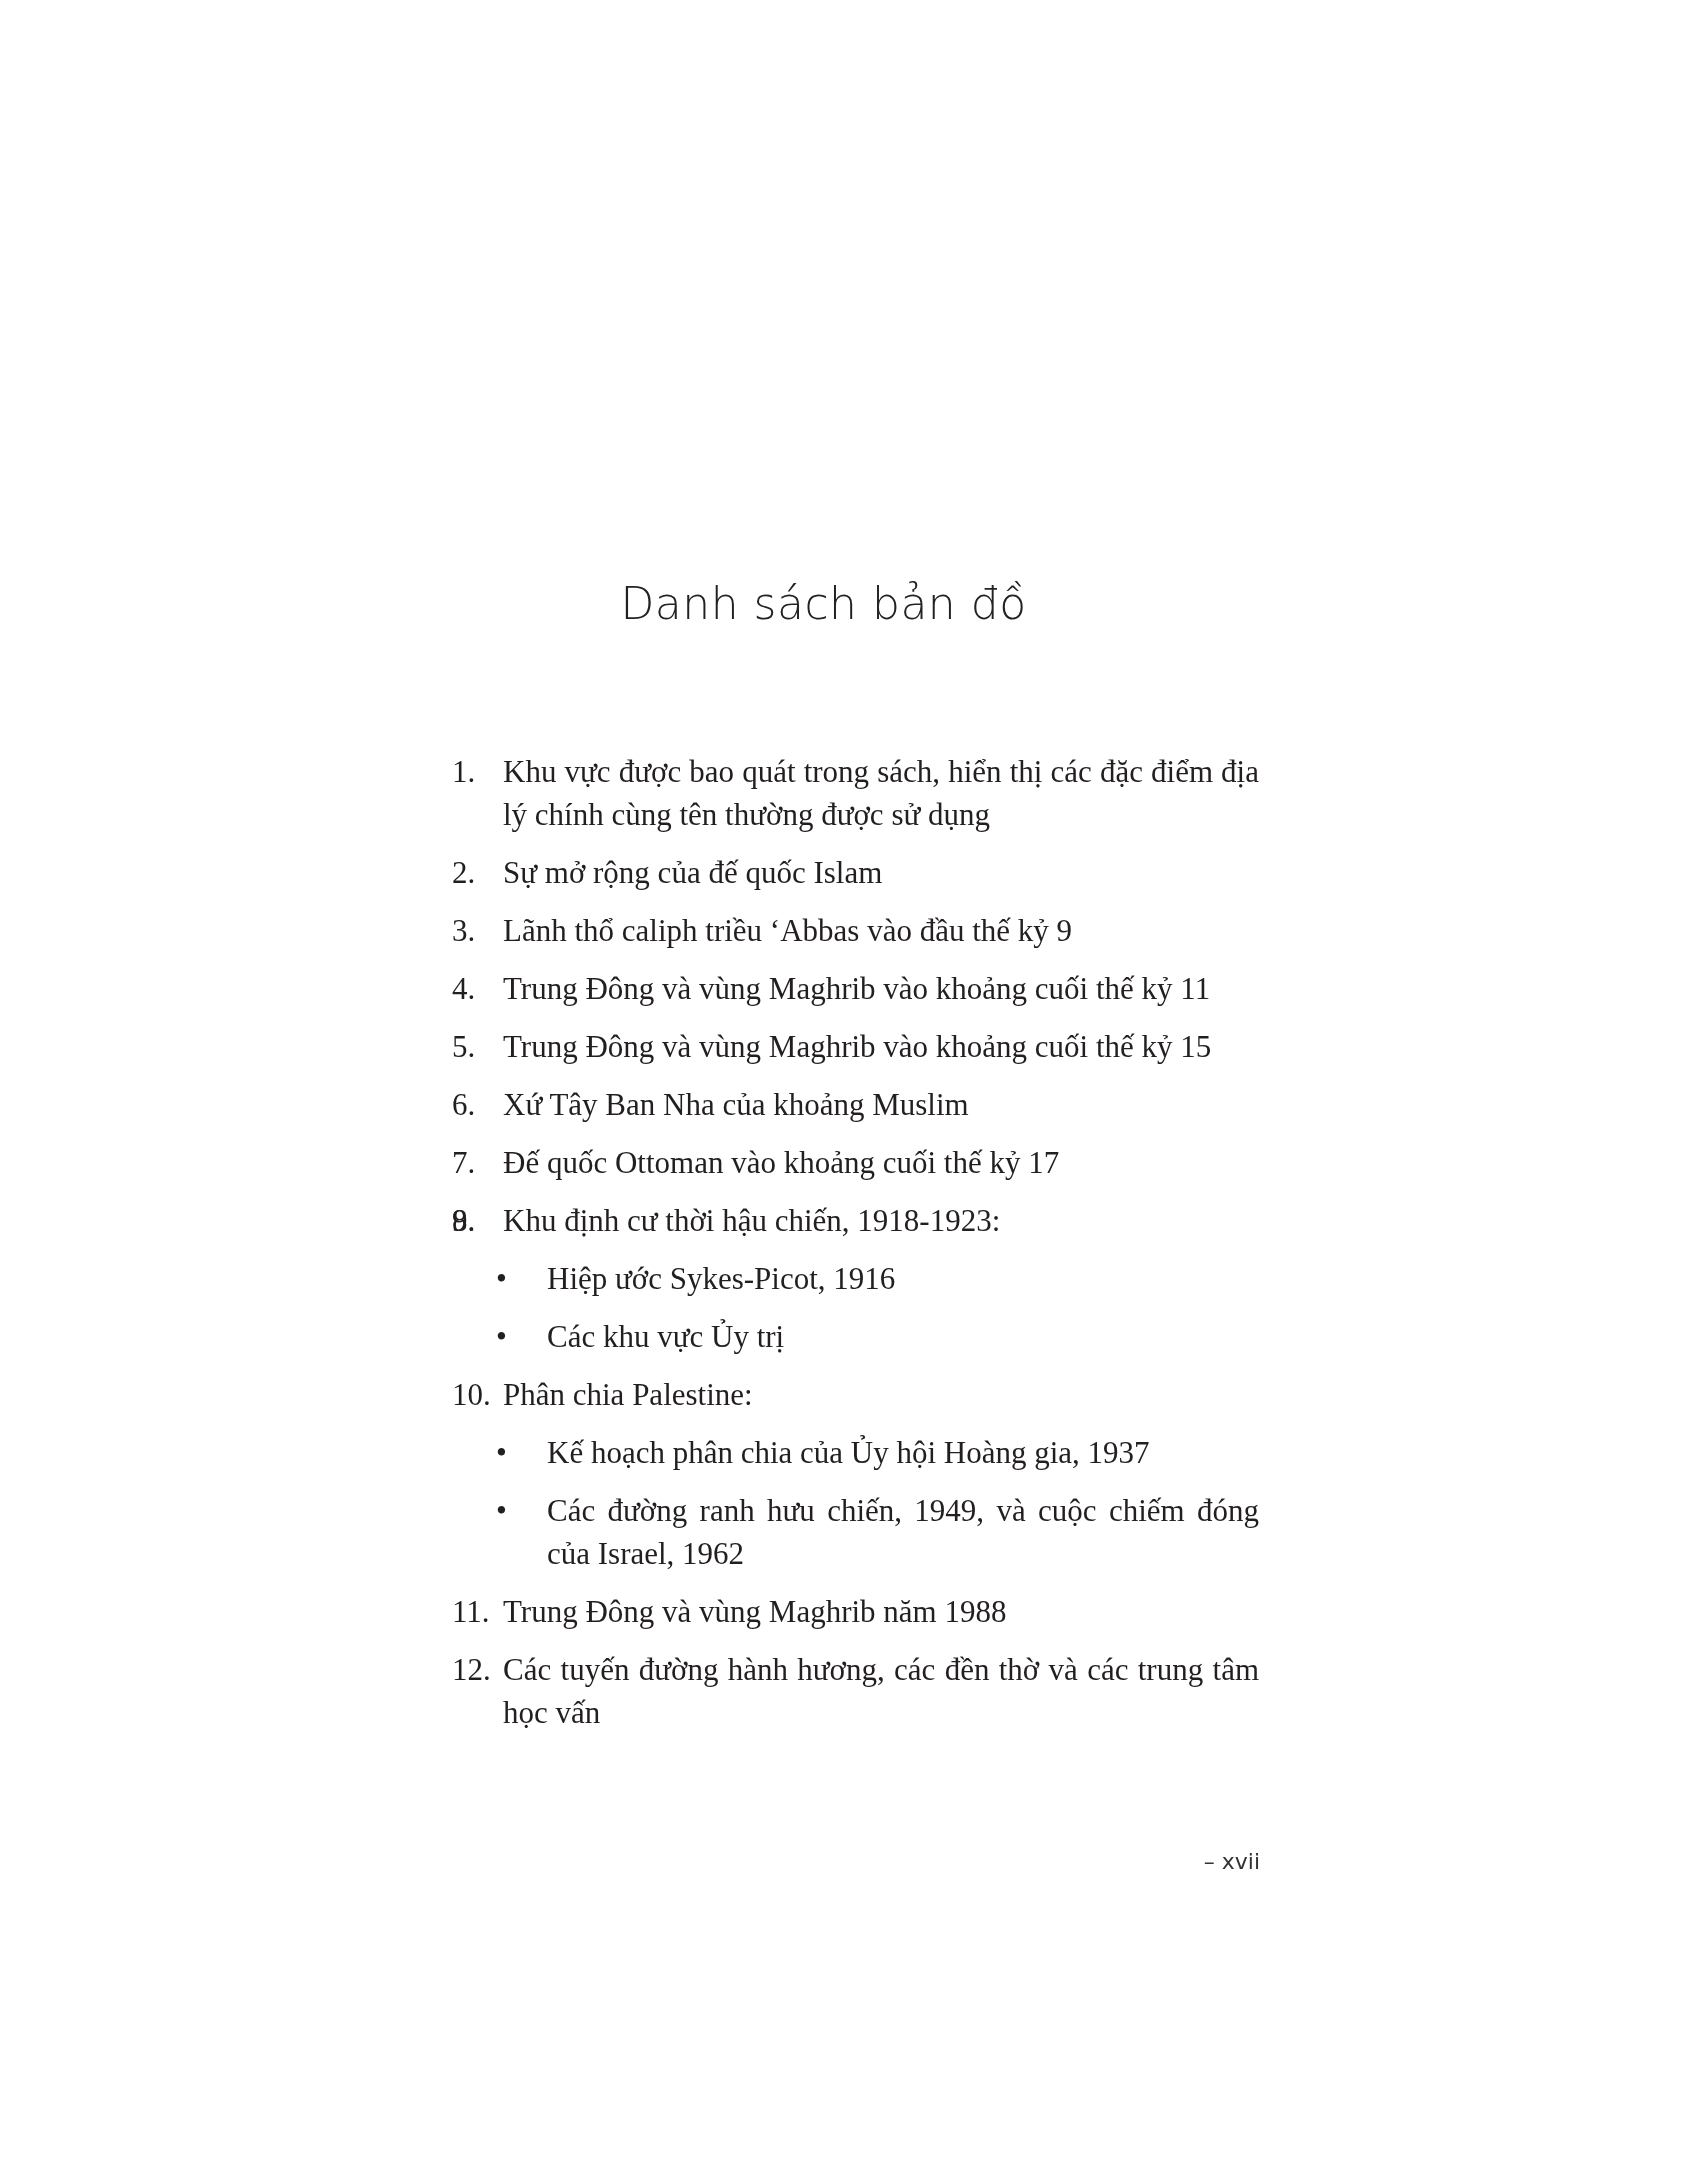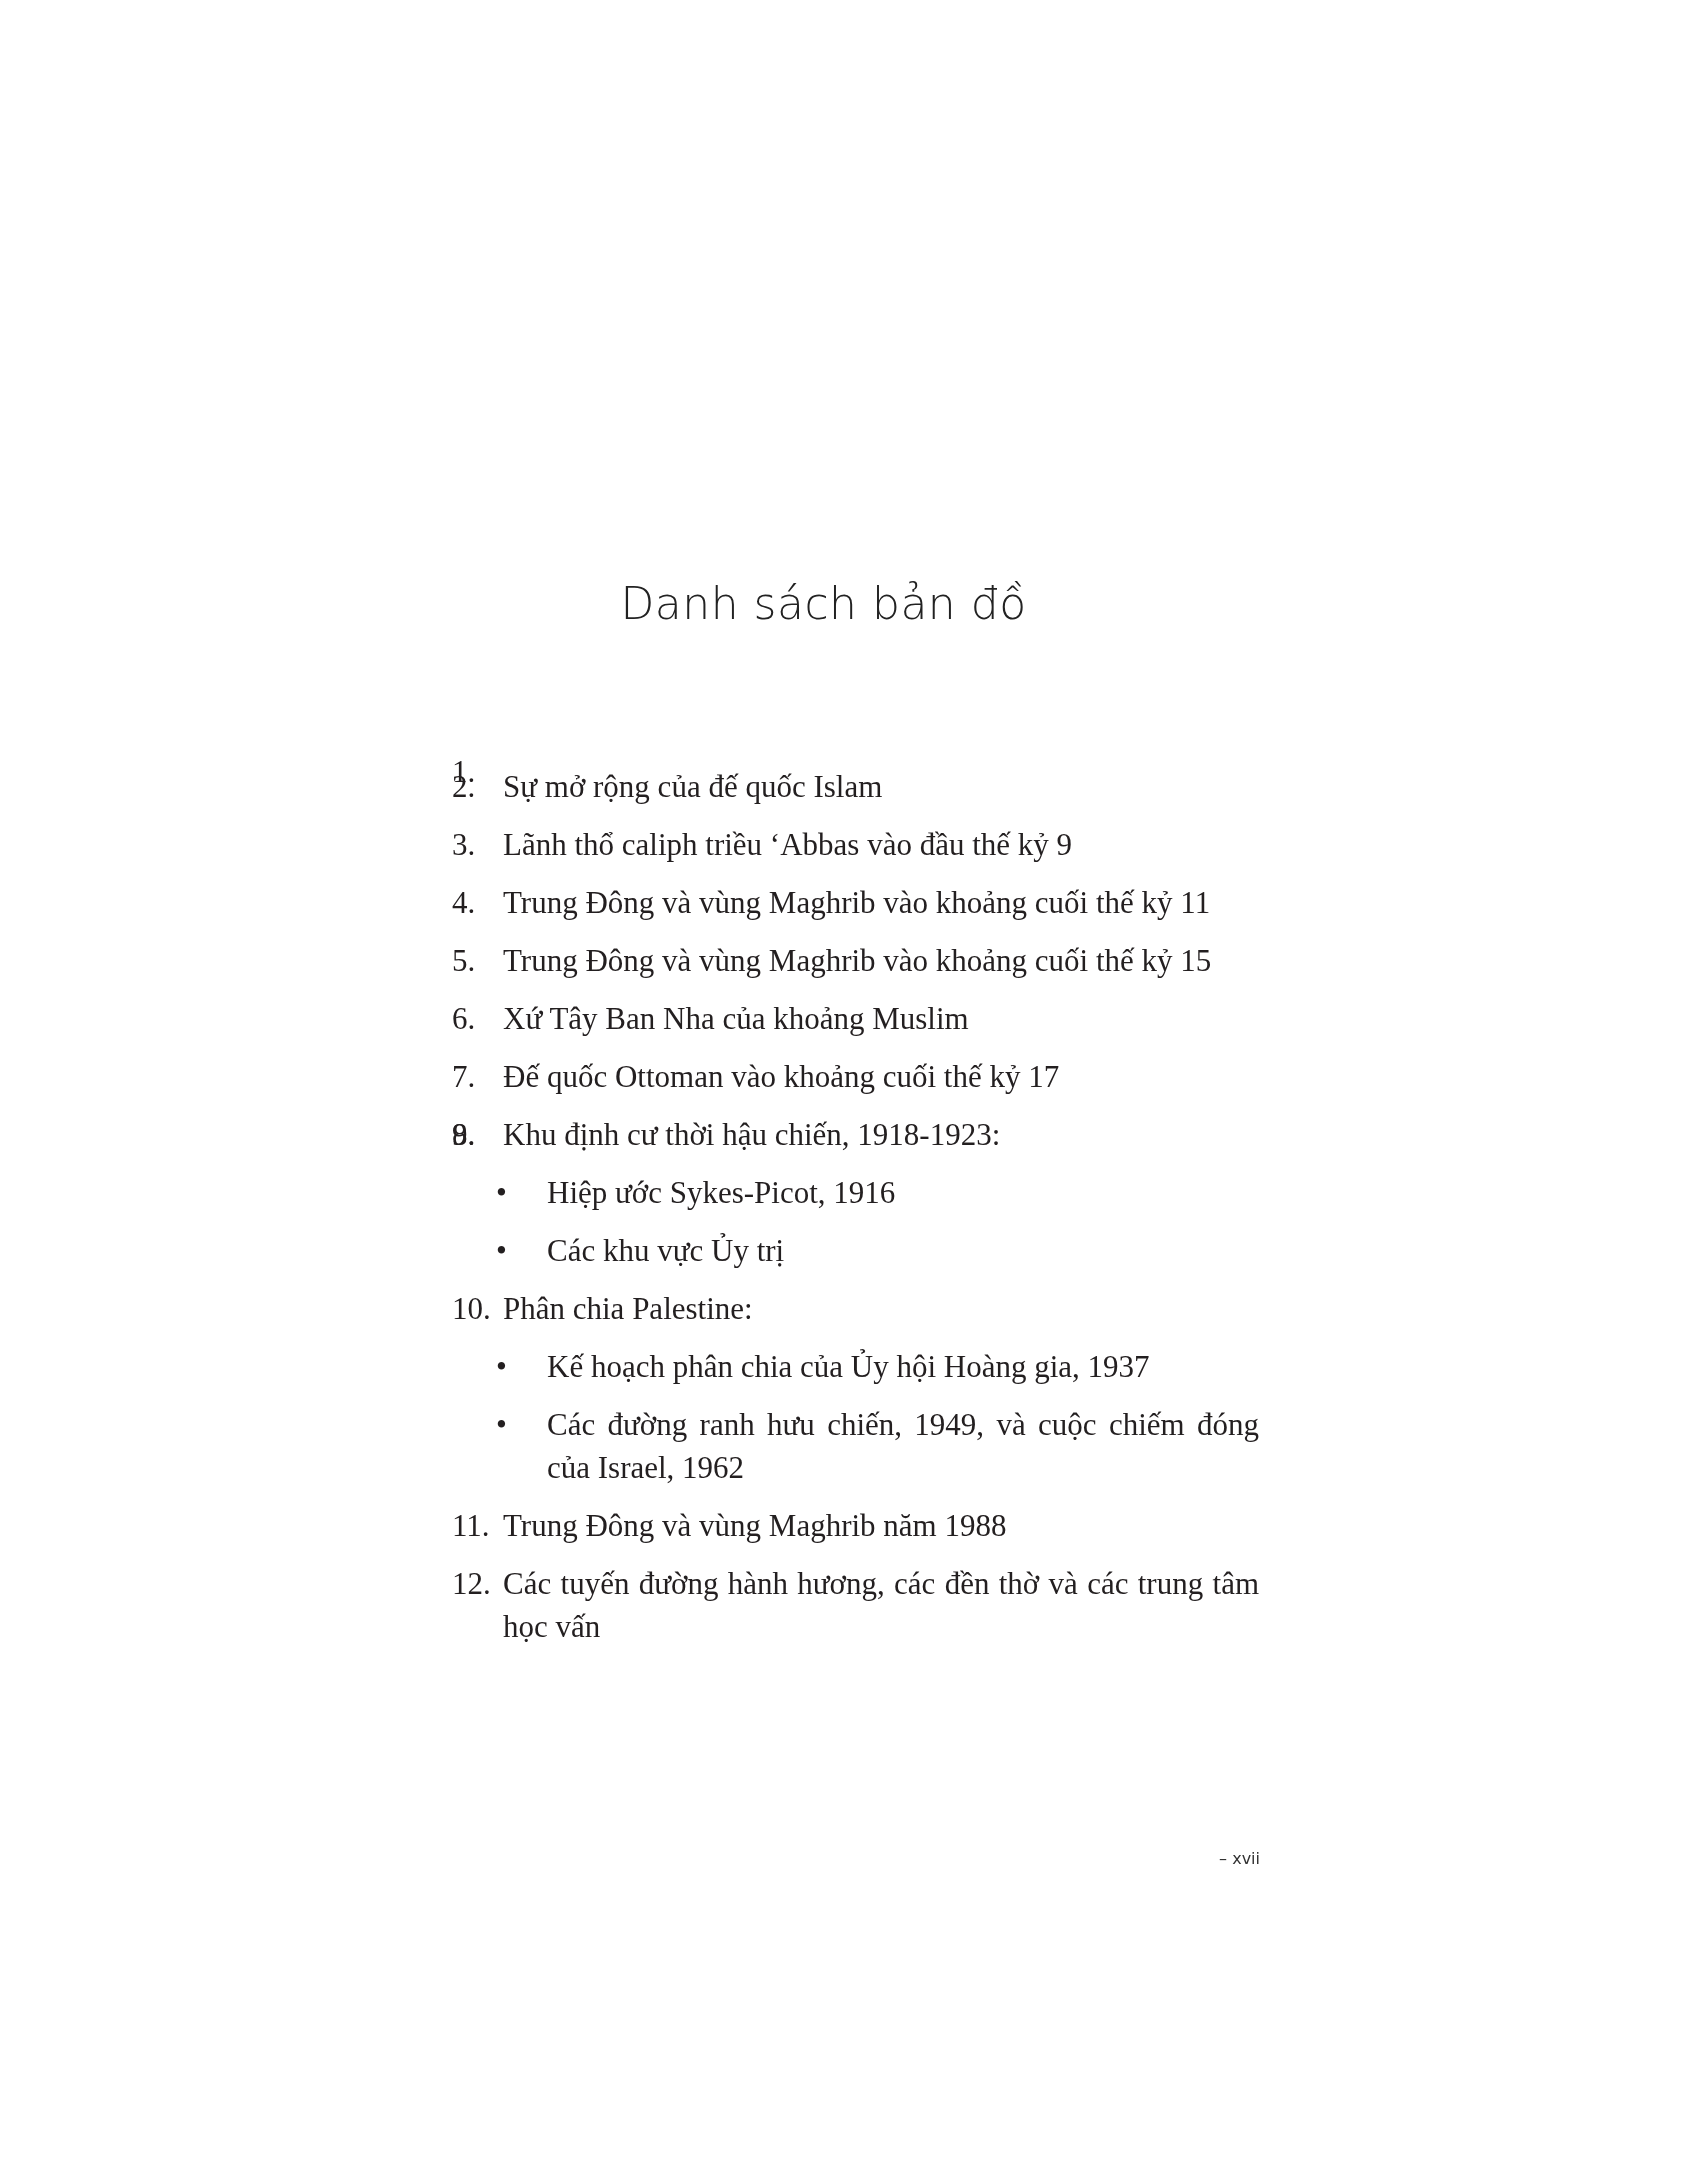--- a/index.html
+++ b/index.html
@@ -14,31 +14,32 @@
     position: absolute; left: 452px; top: 750px; width: 807px;
     font-family: "Liberation Serif", serif; font-size: 31px; line-height: 43px;
     color: #231f20;
   }
   .item { position: relative; padding-left: 51px; margin-bottom: 15px; text-align: justify; }
   .num { position: absolute; left: 0; top: 0; }
   .sub { position: relative; padding-left: 95px; margin-bottom: 15px; text-align: justify; }
   .bullet { position: absolute; left: 44px; top: 0; }
   .page-num {
     position: absolute; left: 1203px; top: 1849px; width: 57px; text-align: right;
-    font-family: "DejaVu Sans", sans-serif; font-size: 16px; color: #333;
+    font-family: "DejaVu Sans", sans-serif; font-size: 22px; color: #333;
   }
 </style>
 </head>
 <body>
 
 <h1 class="title">Danh sách bản đồ</h1>
 
 <div class="list">
   <div class="item">
     <span class="num">1.</span>
+    <span>Khu vực được bao quát trong sách, hiển thị các đặc điểm địa lý chính cùng tên thường được sử dụng</span>
   </div>
   <div class="item">
     <span class="num">2.</span>
     <span>Sự mở rộng của đế quốc Islam</span>
   </div>
   <div class="item">
     <span class="num">3.</span>
     <span>Lãnh thổ caliph triều ‘Abbas vào đầu thế kỷ 9</span>
   </div>
   <div class="item">

